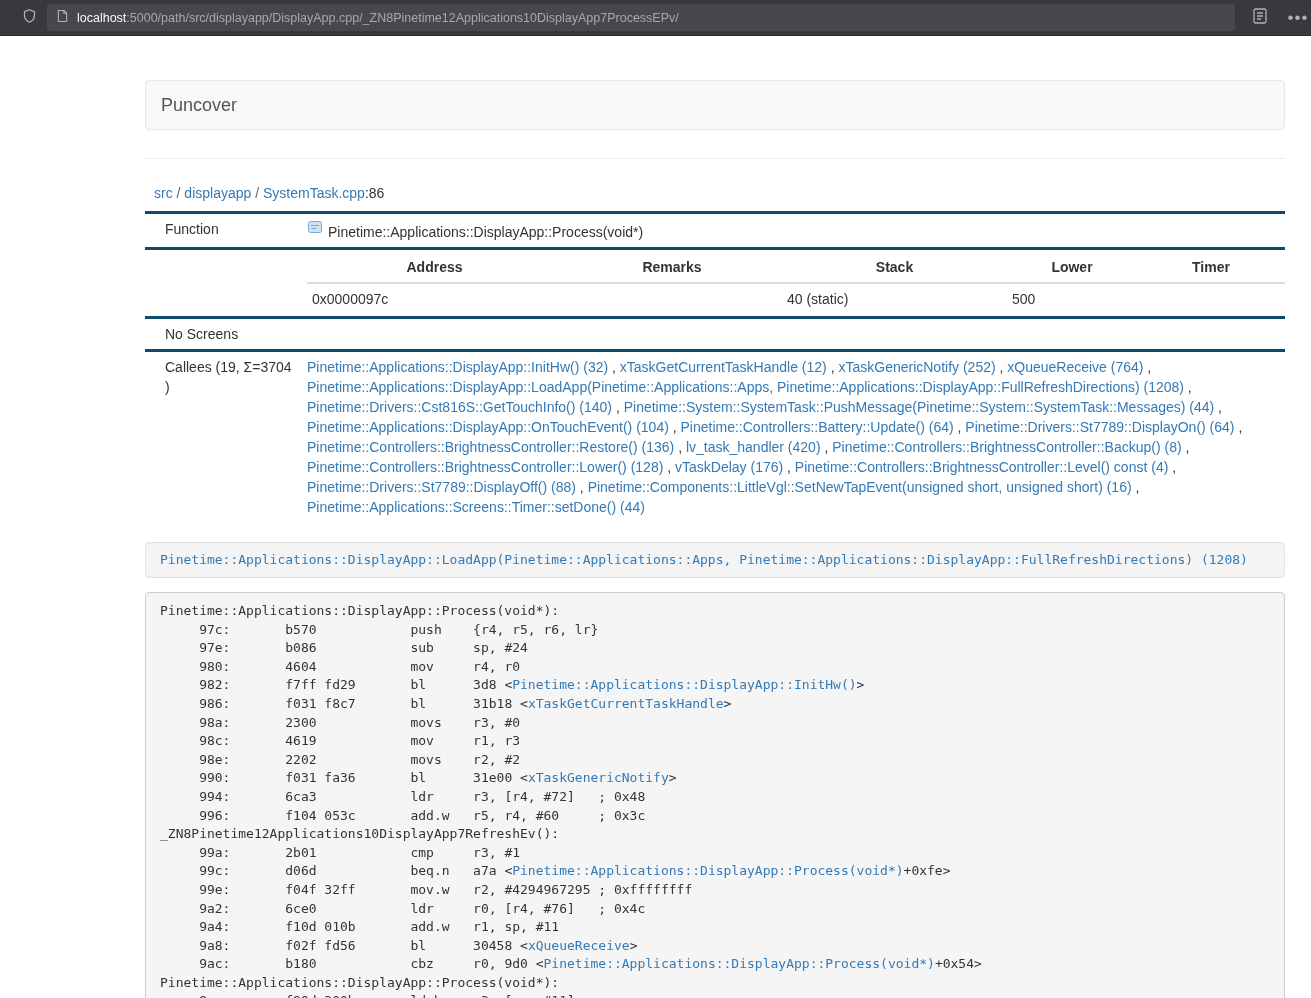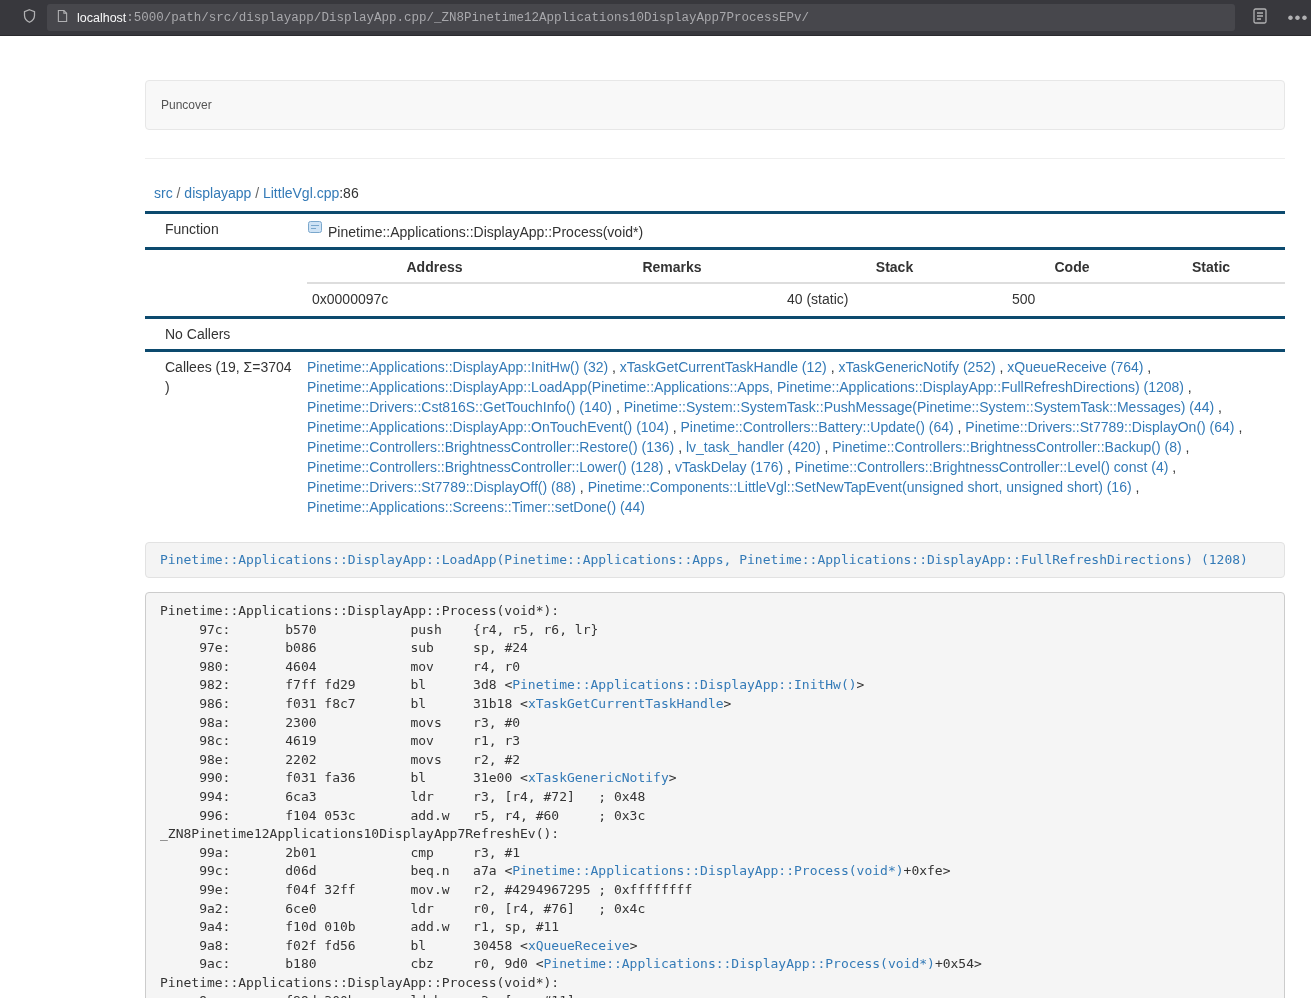--- a/index.html
+++ b/index.html
@@ -22,30 +22,30 @@
     justify-content: center; flex: 0 0 auto; border-radius: 3px;
   }
   .urlbar {
     width: 1188px; height: 27px; margin-left: 3px; flex: 0 0 auto;
     background: #47474c; border-radius: 3px;
     display: flex; align-items: center; padding: 6px 10px; font-size: 12.5px;
     white-space: nowrap; overflow: hidden;
   }
   .urlbar .gap { width: 9px; flex: 0 0 auto; }
   .host { color: #f9f9fa; }
-  .rest { color: #a8a8ac; font-family: Liberation Mono, monospace; }
+  .rest { color: #a8a8ac; }
   .dots { color: #b1b1b3; font-size: 17px; letter-spacing: 1px; line-height: 10px; }
 
   
   .page { width: 1140px; margin-left: 145px; padding-top: 44px; }
   .navbar {
     height: 50px; background: #f8f8f8; border: 1px solid #e7e7e7;
     border-radius: 4px; display: flex; align-items: center;
   }
-  .brand { font-size: 12px; color: #555; text-decoration: none; padding: 0 15px; }
+  .brand { font-size: 18px; color: #555; text-decoration: none; padding: 0 15px; }
   hr.rule { border: 0; border-top: 1px solid #eee; margin: 28px 0 0 0; }
   .crumbs { padding: 24px 0 8px 9px; line-height: 20px; }
   .crumbs .sep { color: #666; }
   .crumbs .tail { color: #333; margin-top: 20px; }
 
   table.main { width: 100%; border-collapse: collapse; }
   table.main > tbody > tr > td {
     border-top: 3px solid #0c4a6e; padding: 5px 5px 5px 10px;
     line-height: 20px; vertical-align: top; text-align: left;
   }
@@ -115,21 +115,21 @@
     <a class="brand" href="#">Puncover</a>
   </nav>
 
   <hr class="rule">
 
   <div class="crumbs">
     <a class="lnk" href="#">src</a>
     <span class="sep">/</span>
     <a class="lnk" href="#">displayapp</a>
     <span class="sep">/</span>
-    <a class="lnk" href="#">LittleVgl.cpp</a><span class="tail">:86</span>
+    <a class="lnk" href="#">SystemTask.cpp</a><span class="tail">:86</span>
   </div>
 
   <table class="main">
     <tbody>
       <tr>
         <td class="rowlbl">Function</td>
         <td>
           <span class="func-icon">
             <svg width="16" height="16" viewBox="0 0 16 16">
               <rect x="1.5" y="2.5" width="13" height="11" rx="2" fill="#cfe3f5" stroke="#7aa7cc"></rect>
@@ -147,38 +147,38 @@
                 <col style="width:220px">
                 <col style="width:225px">
                 <col style="width:130px">
                 <col>
               </colgroup>
             <thead>
               <tr>
                 <th>Address</th>
                 <th>Remarks</th>
                 <th>Stack</th>
-                <th>Code</th>
-                <th>Static</th>
+                <th>Lower</th>
+                <th>Timer</th>
               </tr>
             </thead>
             <tbody>
               <tr>
                 <td>0x0000097c</td>
                 <td></td>
                 <td>40 (static)</td>
                 <td>500</td>
                 <td></td>
               </tr>
             </tbody>
           </table>
         </td>
       </tr>
       <tr>
-        <td class="rowlbl">No Callers</td>
+        <td class="rowlbl">No Screens</td>
         <td></td>
       </tr>
       <tr>
         <td class="rowlbl">Callees (19, Σ=3704 )</td>
         <td><a href="#" class="lnk">Pinetime::Applications::DisplayApp::InitHw() (32)</a> , <a href="#" class="lnk">xTaskGetCurrentTaskHandle (12)</a> , <a href="#" class="lnk">xTaskGenericNotify (252)</a> , <a href="#" class="lnk">xQueueReceive (764)</a> , <a href="#" class="lnk">Pinetime::Applications::DisplayApp::LoadApp(Pinetime::Applications::Apps, Pinetime::Applications::DisplayApp::FullRefreshDirections) (1208)</a> , <a href="#" class="lnk">Pinetime::Drivers::Cst816S::GetTouchInfo() (140)</a> , <a href="#" class="lnk">Pinetime::System::SystemTask::PushMessage(Pinetime::System::SystemTask::Messages) (44)</a> , <a href="#" class="lnk">Pinetime::Applications::DisplayApp::OnTouchEvent() (104)</a> , <a href="#" class="lnk">Pinetime::Controllers::Battery::Update() (64)</a> , <a href="#" class="lnk">Pinetime::Drivers::St7789::DisplayOn() (64)</a> , <a href="#" class="lnk">Pinetime::Controllers::BrightnessController::Restore() (136)</a> , <a href="#" class="lnk">lv_task_handler (420)</a> , <a href="#" class="lnk">Pinetime::Controllers::BrightnessController::Backup() (8)</a> , <a href="#" class="lnk">Pinetime::Controllers::BrightnessController::Lower() (128)</a> , <a href="#" class="lnk">vTaskDelay (176)</a> , <a href="#" class="lnk">Pinetime::Controllers::BrightnessController::Level() const (4)</a> , <a href="#" class="lnk">Pinetime::Drivers::St7789::DisplayOff() (88)</a> , <a href="#" class="lnk">Pinetime::Components::LittleVgl::SetNewTapEvent(unsigned short, unsigned short) (16)</a> , <a href="#" class="lnk">Pinetime::Applications::Screens::Timer::setDone() (44)</a></td>
       </tr>
     </tbody>
   </table>
 
   <div class="symbox">

